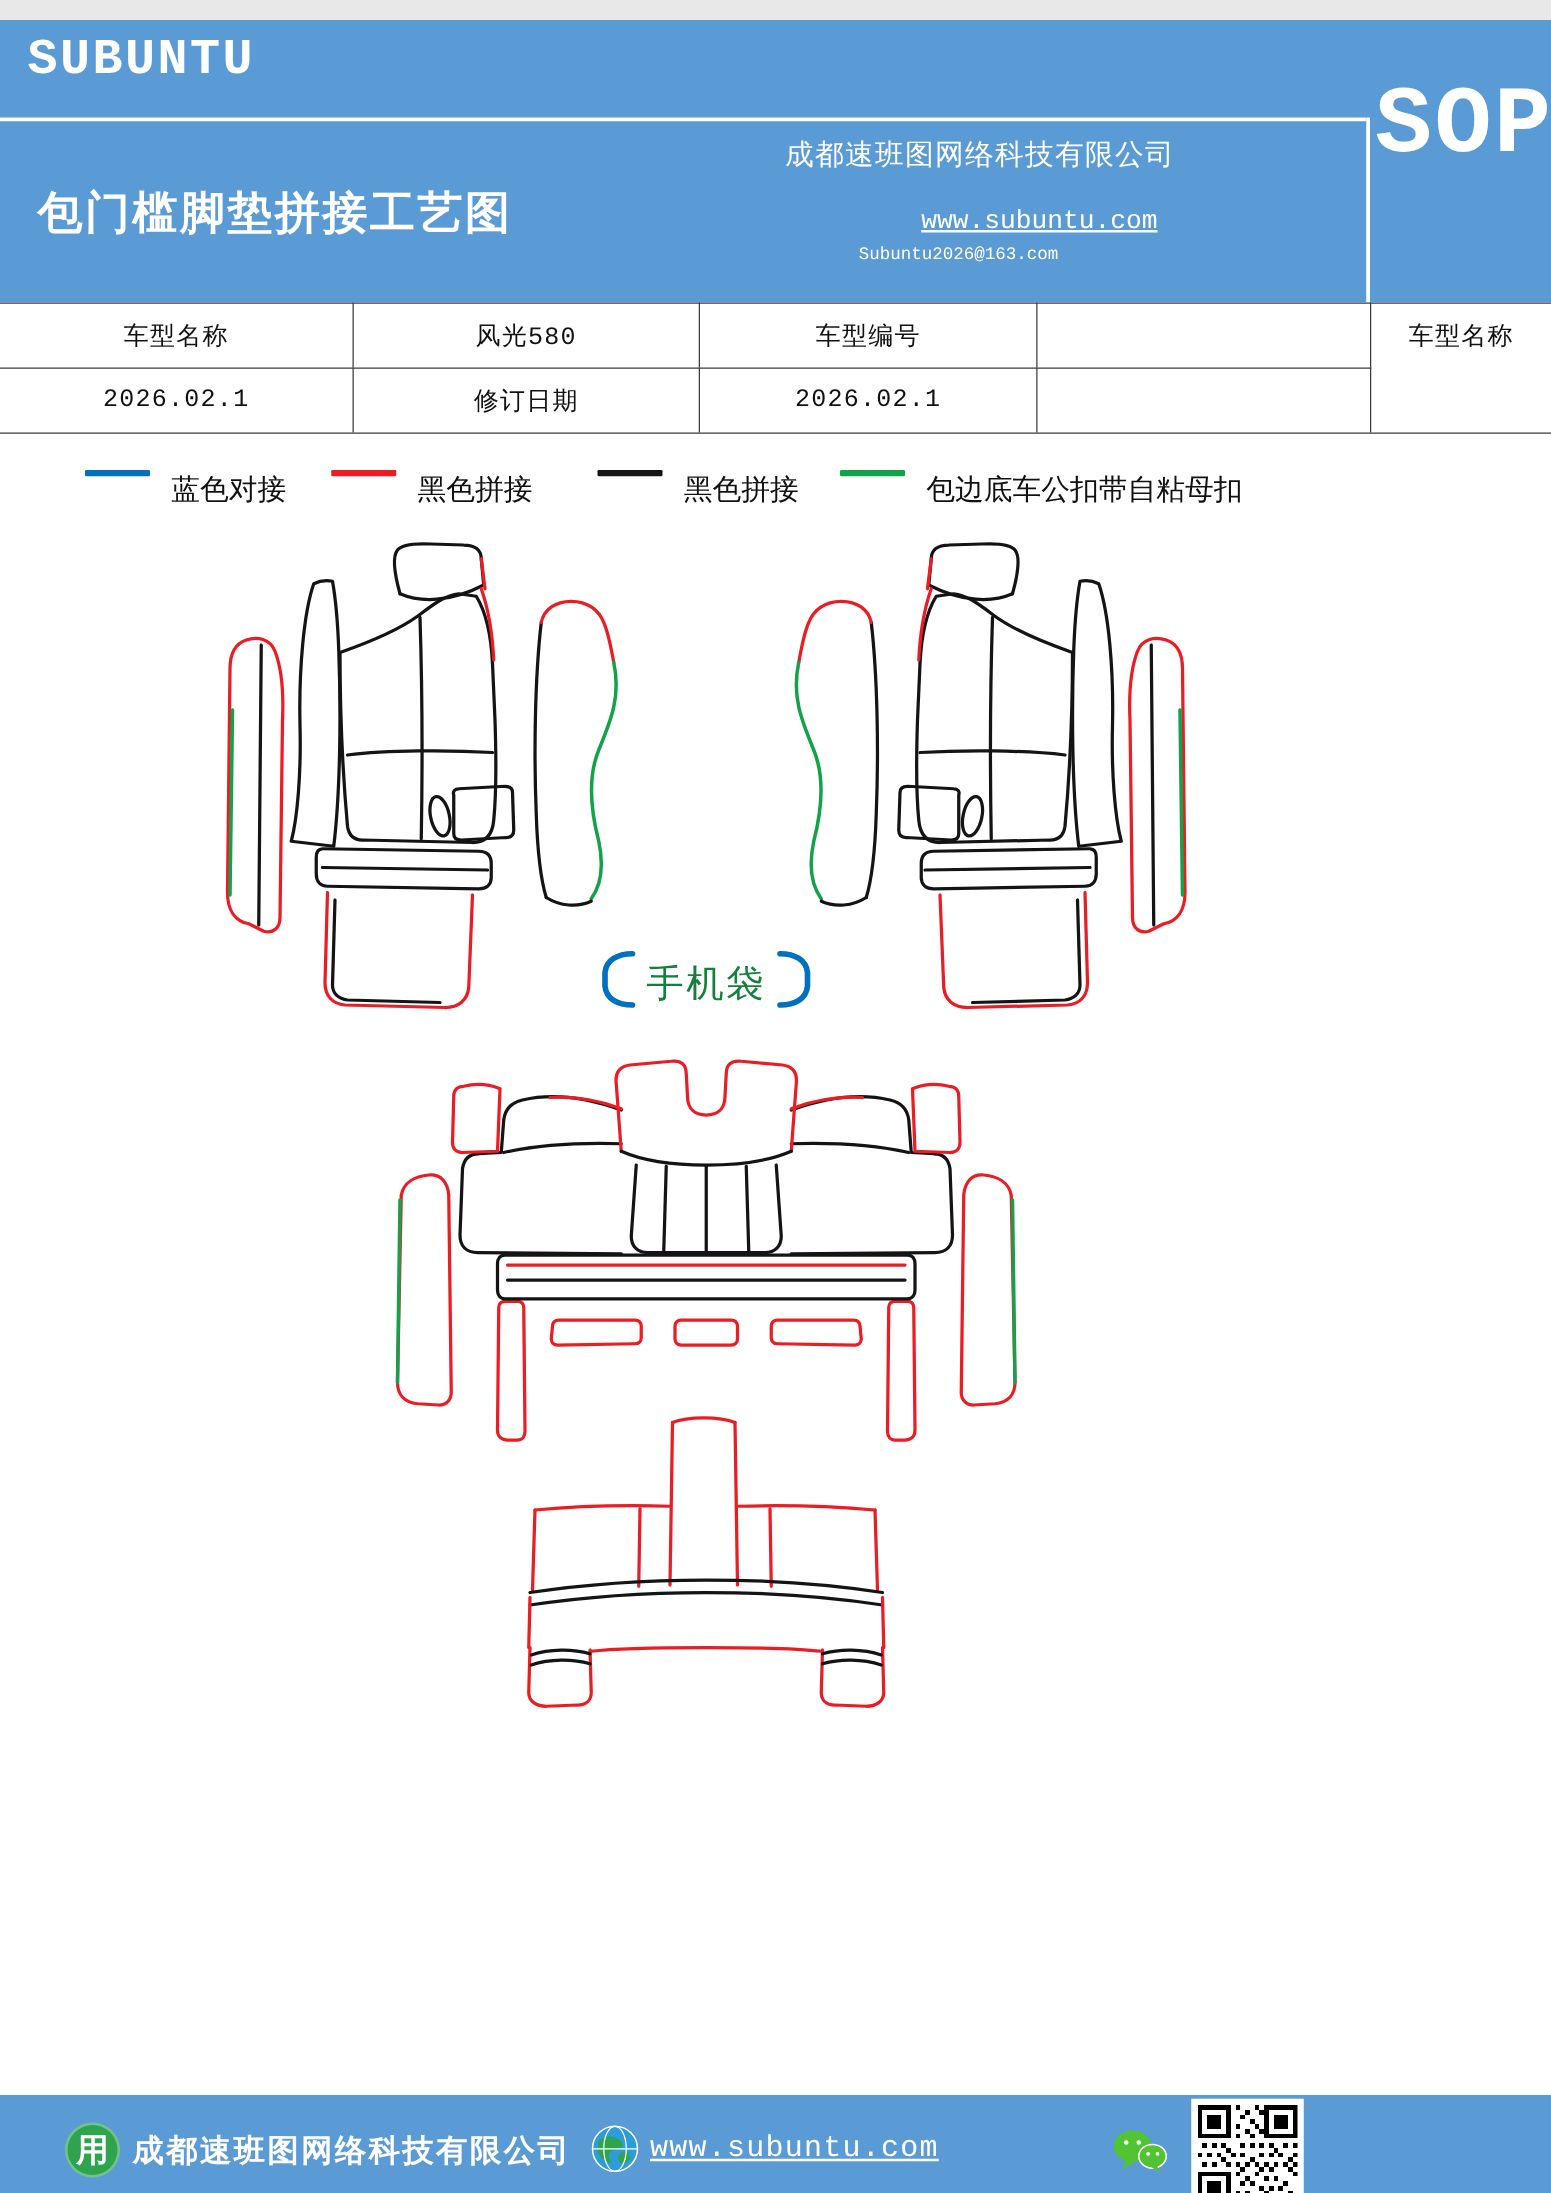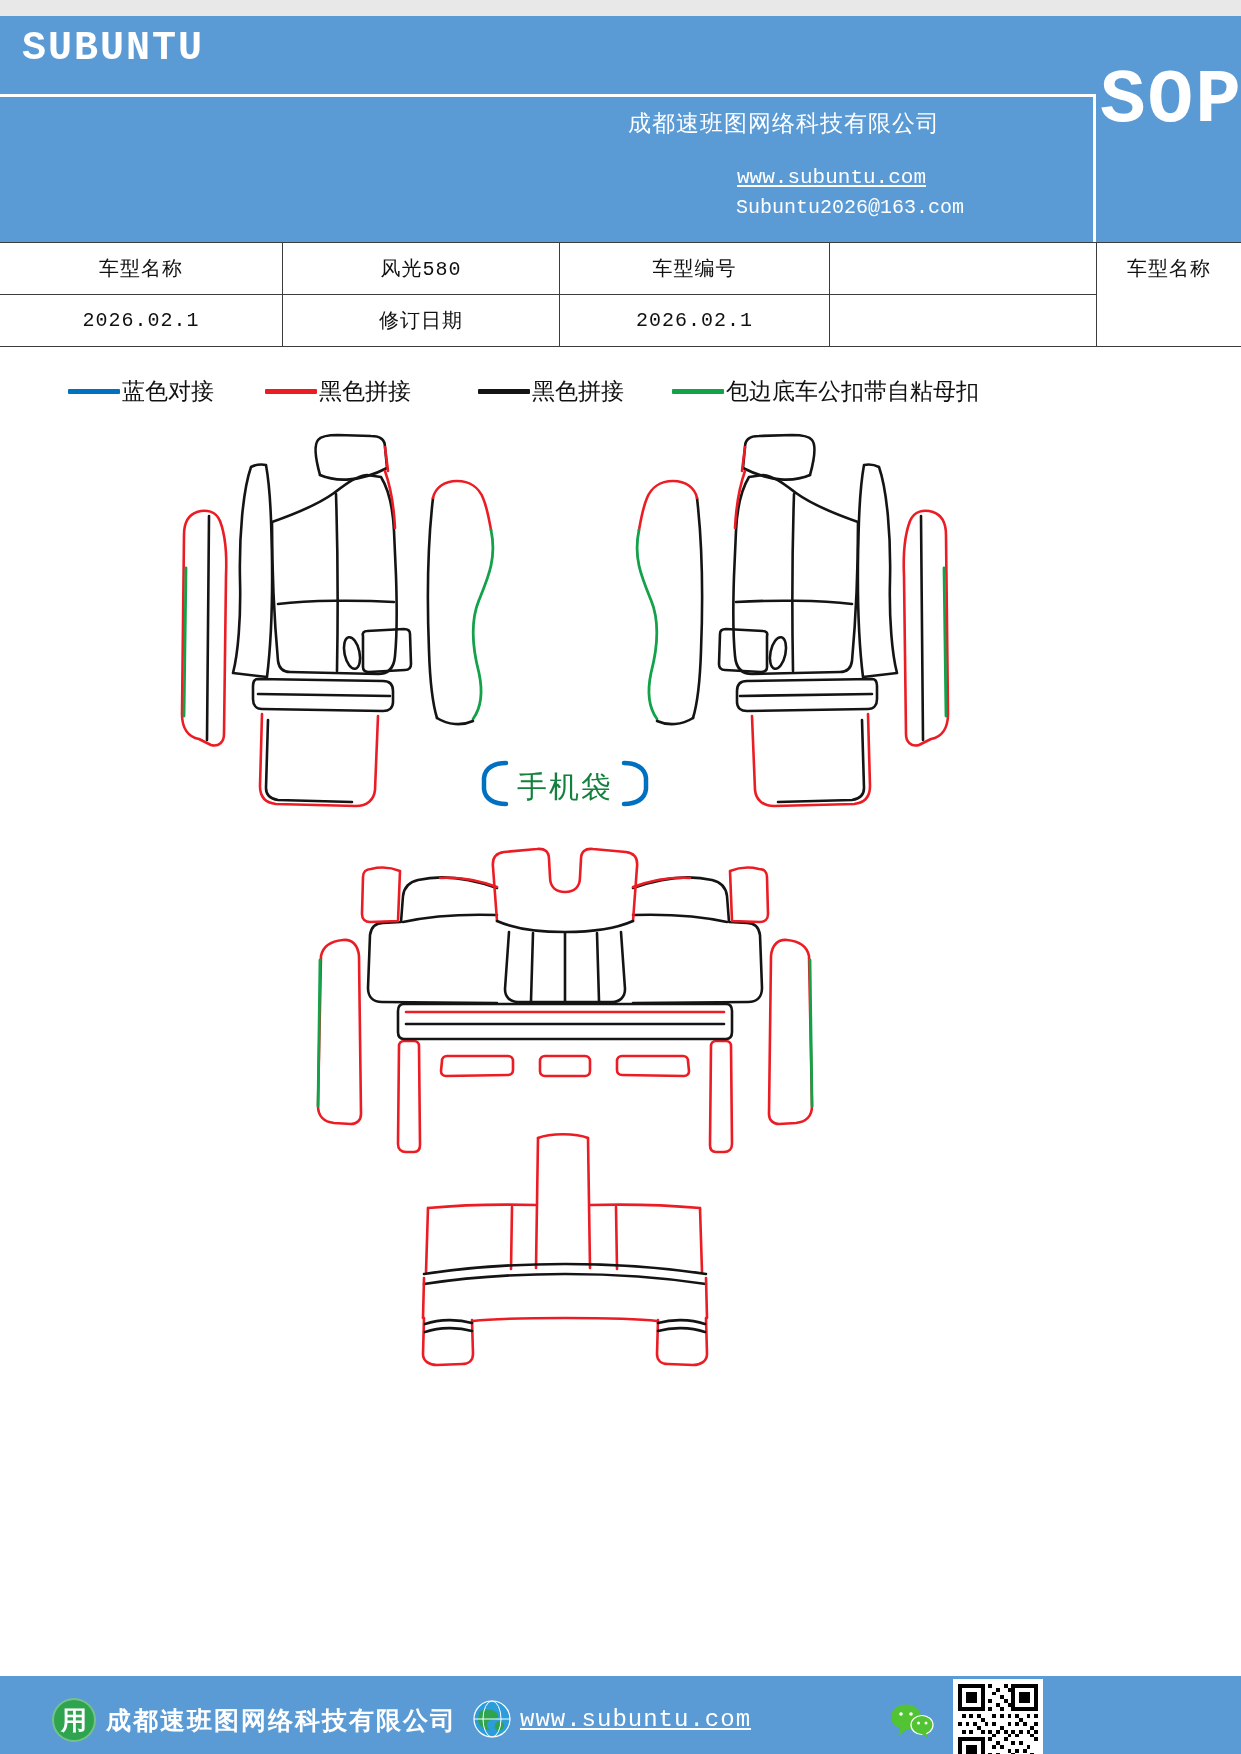--- a/index.html
+++ b/index.html
@@ -18,33 +18,33 @@
         font-family:Liberation Mono, monospace;color:#111;margin:16px auto}
 
   
   .header{position:absolute;left:0;top:0;width:1241px;height:226px;background:var(--c-header_bg);color:var(--c-text_white)}
   .logo{position:absolute;left:22px;top:10px;font-size:40px;font-weight:bold;letter-spacing:2px}
   .header-rule{position:absolute;left:0;top:78px;width:1093px;height:3px;background:#fff}
   .header-vrule{position:absolute;left:1093px;top:78px;width:3px;height:148px;background:#fff}
   .page-title{position:absolute;left:30px;top:130px;font-size:36px;font-weight:bold;letter-spacing:2px}
   .hdr-company{position:absolute;left:628px;top:92px;font-size:23px;letter-spacing:1px}
   .hdr-site{position:absolute;left:737px;top:150px;font-size:21px;text-decoration:underline;color:#fff}
-  .hdr-email{position:absolute;left:736px;top:180px;font-size:20px}
+  .hdr-email{position:absolute;left:687px;top:180px;font-size:14px}
   .sop{position:absolute;left:1100px;top:42px;width:141px;text-align:right;font-size:76px;font-weight:bold;letter-spacing:2px}
 
   
   .info-table{position:absolute;left:0;top:226px;width:1241px;display:grid;
               grid-template-columns:283px 277px 270px 267px auto;grid-auto-rows:52px;
               background:#fff;border-bottom:1px solid #3c3c3c}
   .tcell{border-right:1px solid #3c3c3c;border-top:1px solid #3c3c3c;display:flex;align-items:center;
          justify-content:center;font-size:20px;letter-spacing:1px}
   .tcell:nth-child(5n){border-right:none}
 
   
-  .legend-item{position:absolute;top:360px;height:30px;display:flex;align-items:center;gap:2px;font-size:23px}
+  .legend-item{position:absolute;top:360px;height:30px;display:flex;align-items:flex-start;gap:17px;font-size:23px}
   .sw{width:52px;height:5px;border-radius:1px}
   .sw0{background:var(--c-line_blue)}
   .sw1{background:var(--c-line_red)}
   .sw2{background:var(--c-line_black)}
   .sw3{background:var(--c-line_green)}
 
   
   .diagram{position:absolute;left:0;top:0;width:1241px;height:1754px;pointer-events:none}
   .diagram path,.diagram ellipse{fill:none;stroke-linecap:round;stroke-linejoin:round}
   .k{stroke:var(--c-line_black);stroke-width:2.6px}
@@ -66,20 +66,21 @@
 </style>
 </head>
 <body>
 
 <div class="page">
 
   <div class="header">
     <div class="logo">SUBUNTU</div>
     <div class="header-rule"></div>
     <div class="header-vrule"></div>
+    <div class="page-title">包门槛脚垫拼接工艺图</div>
     <div class="hdr-company">成都速班图网络科技有限公司</div>
     <a class="hdr-site">www.subuntu.com</a>
     <div class="hdr-email">Subuntu2026@163.com</div>
     <div class="sop">SOP</div>
   </div>
 
   <div class="info-table">
     <div class="tcell">车型名称</div>
     <div class="tcell">风光580</div>
     <div class="tcell">车型编号</div>

